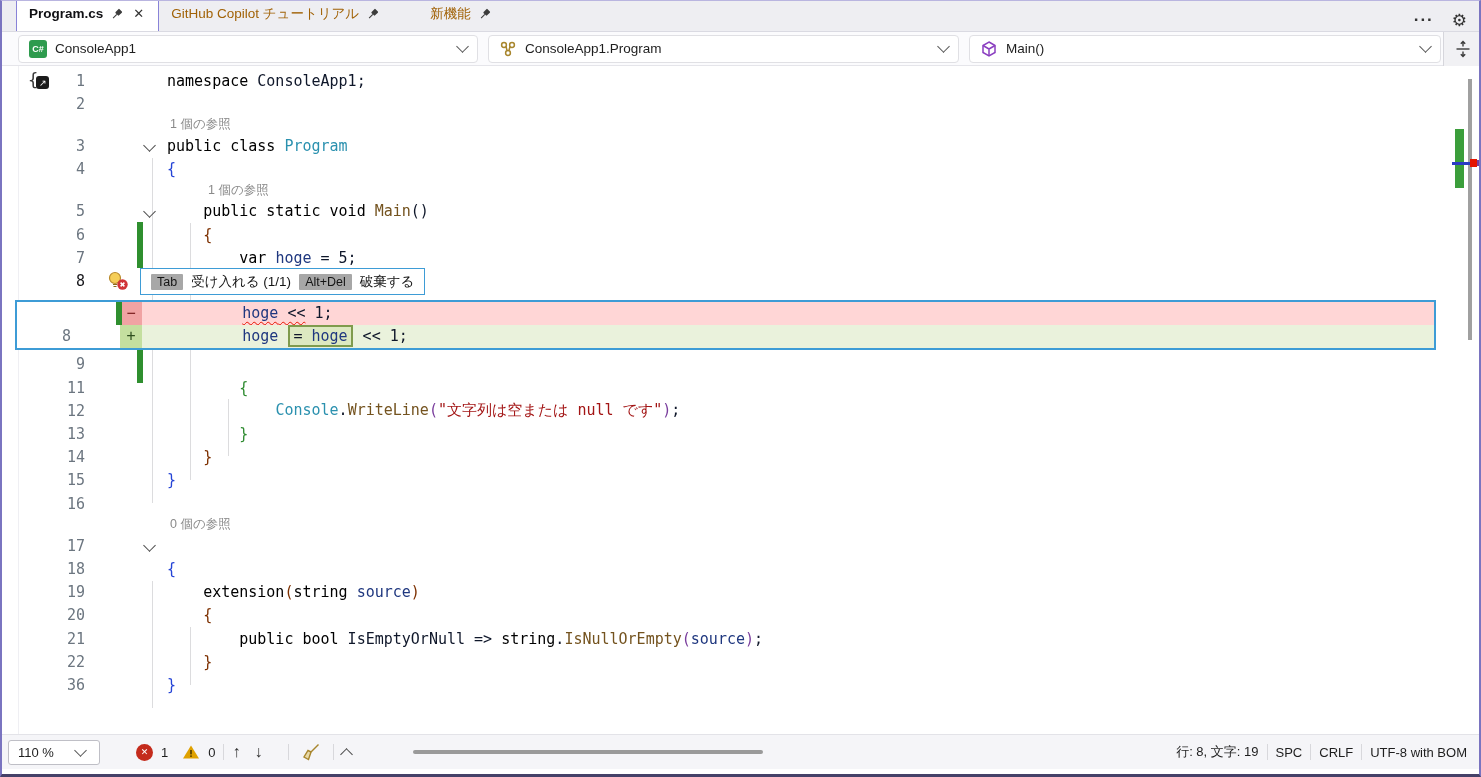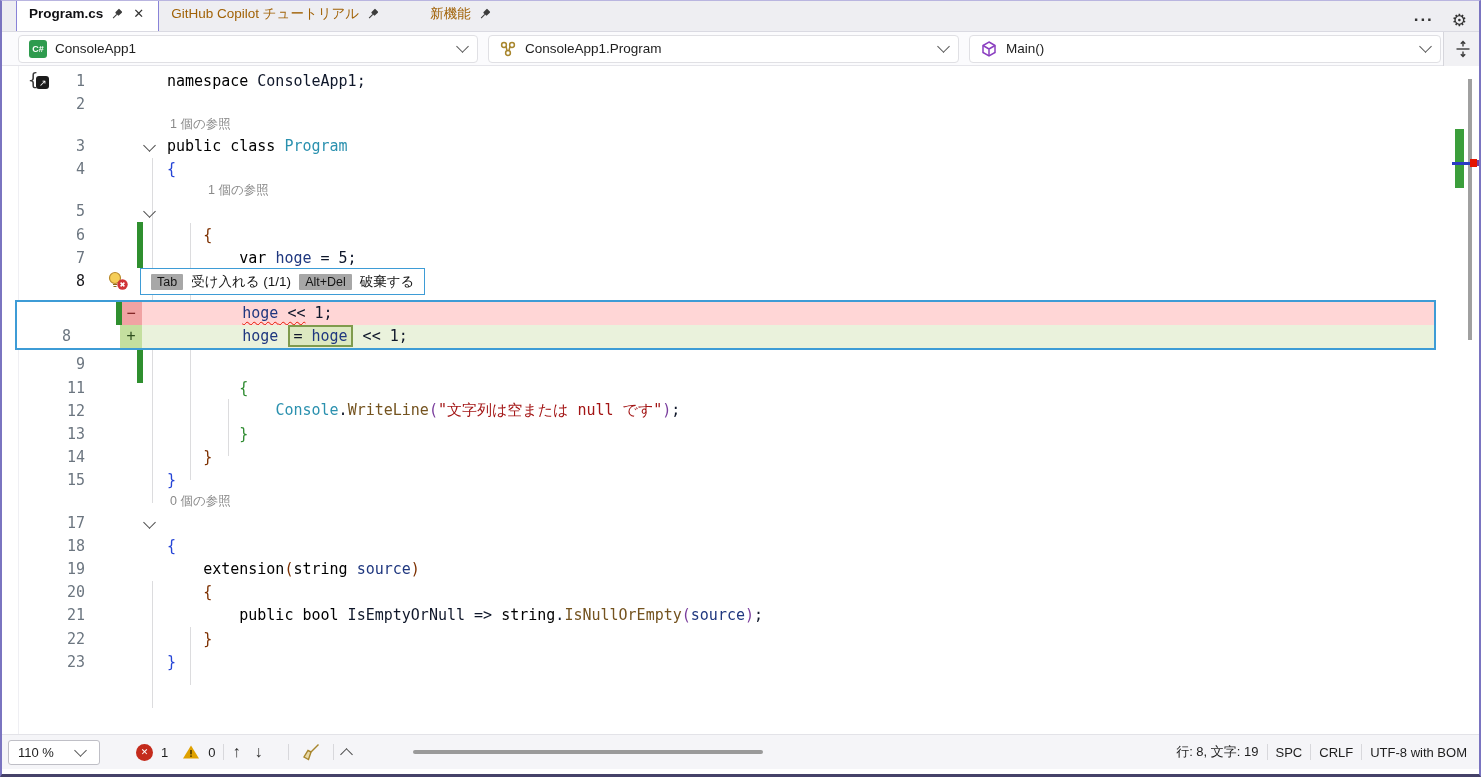--- a/index.html
+++ b/index.html
@@ -253,20 +253,21 @@
           <span class="foldm"></span>
           <span class="cline"><span class="tk-br1">{</span></span>
         </div>
         <div class="lrow" style="padding-left: 208px;">1 個の参照</div>
         <div class="crow">
           <span class="glyph"></span>
           <span class="lnum">5</span>
           <span class="foldm">
             <span class="fchev"></span>
           </span>
+          <span class="cline"><span class="tk-pl">    </span><span class="tk-kw">public static void </span><span class="tk-mth">Main</span><span class="tk-pl">()</span></span>
         </div>
         <div class="crow">
           <span class="glyph"></span>
           <span class="lnum">6</span>
           <span class="foldm"></span>
           <span class="cline"><span class="tk-pl">    </span><span class="tk-br2">{</span></span>
         </div>
         <div class="crow">
           <span class="glyph"></span>
           <span class="lnum">7</span>
@@ -322,20 +323,26 @@
           <span class="lnum">14</span>
           <span class="foldm"></span>
           <span class="cline"><span class="tk-pl">    </span><span class="tk-br2">}</span></span>
         </div>
         <div class="crow">
           <span class="glyph"></span>
           <span class="lnum">15</span>
           <span class="foldm"></span>
           <span class="cline"><span class="tk-br1">}</span></span>
         </div>
+        <div class="crow">
+          <span class="glyph"></span>
+          <span class="lnum">16</span>
+          <span class="foldm"></span>
+          <span class="cline"></span>
+        </div>
         <div class="lrow" style="padding-left: 170px;">0 個の参照</div>
         <div class="crow">
           <span class="glyph"></span>
           <span class="lnum">17</span>
           <span class="foldm">
             <span class="fchev"></span>
           </span>
         </div>
         <div class="crow">
           <span class="glyph"></span>
@@ -362,21 +369,21 @@
           <span class="cline"><span class="tk-pl">        </span><span class="tk-kw">public bool</span><span class="tk-pl"> IsEmptyOrNull =&gt; </span><span class="tk-kw">string</span><span class="tk-pl">.</span><span class="tk-mth">IsNullOrEmpty</span><span class="tk-br4">(</span><span class="tk-var">source</span><span class="tk-br4">)</span><span class="tk-pl">;</span></span>
         </div>
         <div class="crow">
           <span class="glyph"></span>
           <span class="lnum">22</span>
           <span class="foldm"></span>
           <span class="cline"><span class="tk-pl">    </span><span class="tk-br2">}</span></span>
         </div>
         <div class="crow">
           <span class="glyph"></span>
-          <span class="lnum">23</span>
+          <span class="lnum">36</span>
           <span class="foldm"></span>
           <span class="cline"><span class="tk-br1">}</span></span>
         </div>
       </div>
 
     <div class="vthumb"></div>
     <div class="vchg"></div>
     <div class="vcaret"></div>
     <div class="verr"></div>
     <div class="vpurp"></div>

